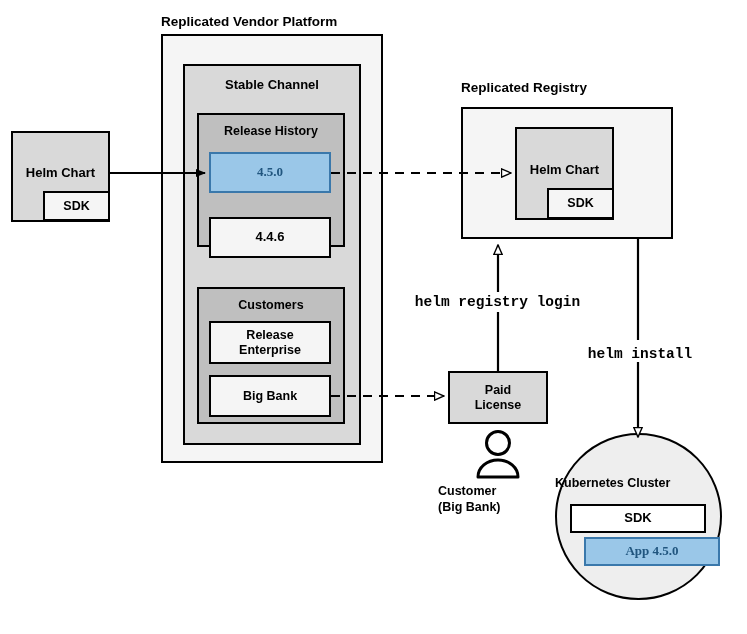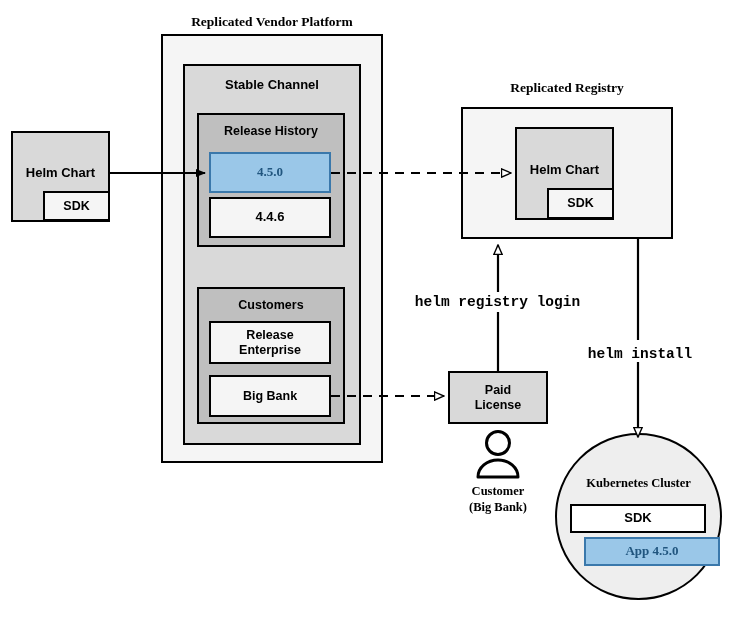--- a/index.html
+++ b/index.html
@@ -17,24 +17,23 @@
   #canvas {
     position: absolute;
     left: 0; top: 0;
     width: 747px;
     height: 634px;
   }
   .lbl {
     position: absolute;
     font-weight: bold;
     color: #000000;
-    text-align: center;
+    text-align: left;
     line-height: 1.15;
     white-space: pre;
-    font-family: Liberation Serif, serif;
   }
   .box {
     position: absolute;
     box-sizing: border-box;
     border: 2px solid #000000;
     display: flex;
     align-items: center;
     justify-content: center;
     text-align: center;
     font-weight: bold;
@@ -98,21 +97,21 @@
   <div class="titlebox f-d9" style="left:183px; top:64px; width:178px; height:381px;">
     <div class="inner-title" style="top:11px; font-size:13px;">Stable Channel</div>
   </div>
 
   <div class="titlebox f-c0" style="left:197px; top:113px; width:148px; height:134px;">
     <div class="inner-title" style="top:9px; font-size:12.5px;">Release History</div>
   </div>
 
   <div class="box f-blue" style="left:209px; top:152px; width:122px; height:41px; font-size:13px;">4.5.0</div>
 
-  <div class="box f-f5" style="left:209px; top:197px; width:122px; height:41px; font-size:13px;">4.4.6</div>
+  <div class="box f-f5" style="left:209px; top:217px; width:122px; height:41px; font-size:13px;">4.4.6</div>
 
   <div class="titlebox f-c0" style="left:197px; top:287px; width:148px; height:137px;">
     <div class="inner-title" style="top:9px; font-size:12.5px;">Customers</div>
   </div>
 
   <div class="box f-f5" style="left: 209px; top: 321px; width: 122px; height: 43px; font-size: 12.5px; white-space: pre-line;">Release
 Enterprise</div>
 
   <div class="box f-f5" style="left:209px; top:375px; width:122px; height:42px; font-size:12.5px;">Big Bank</div>
 

